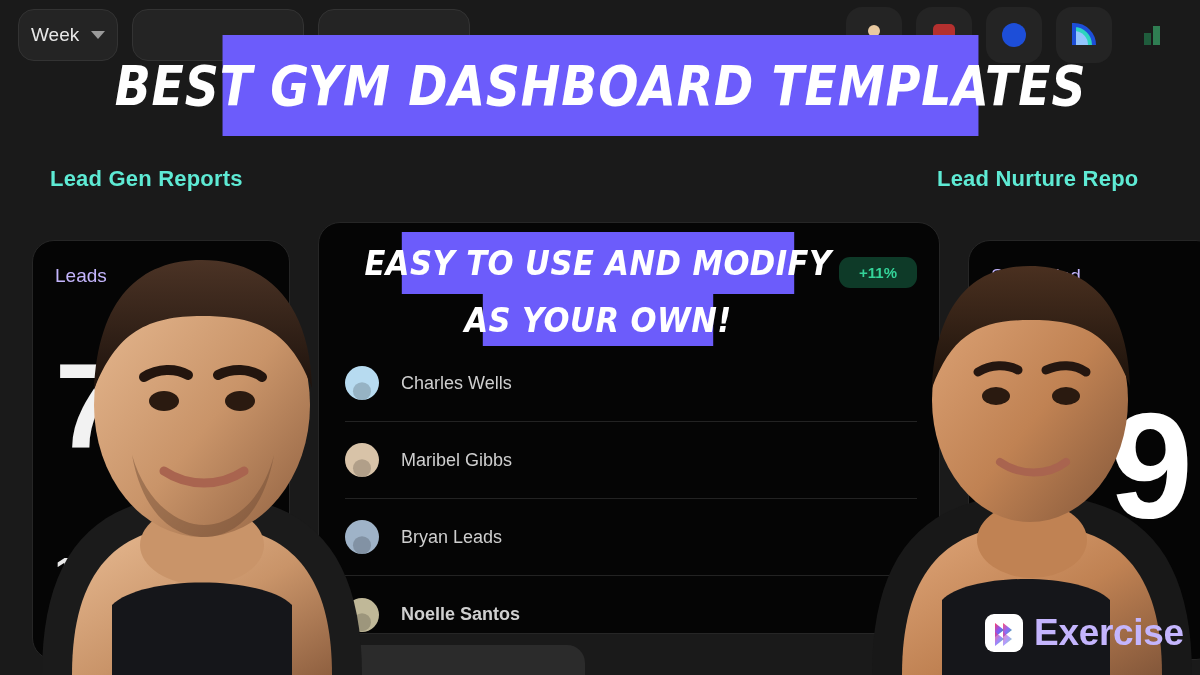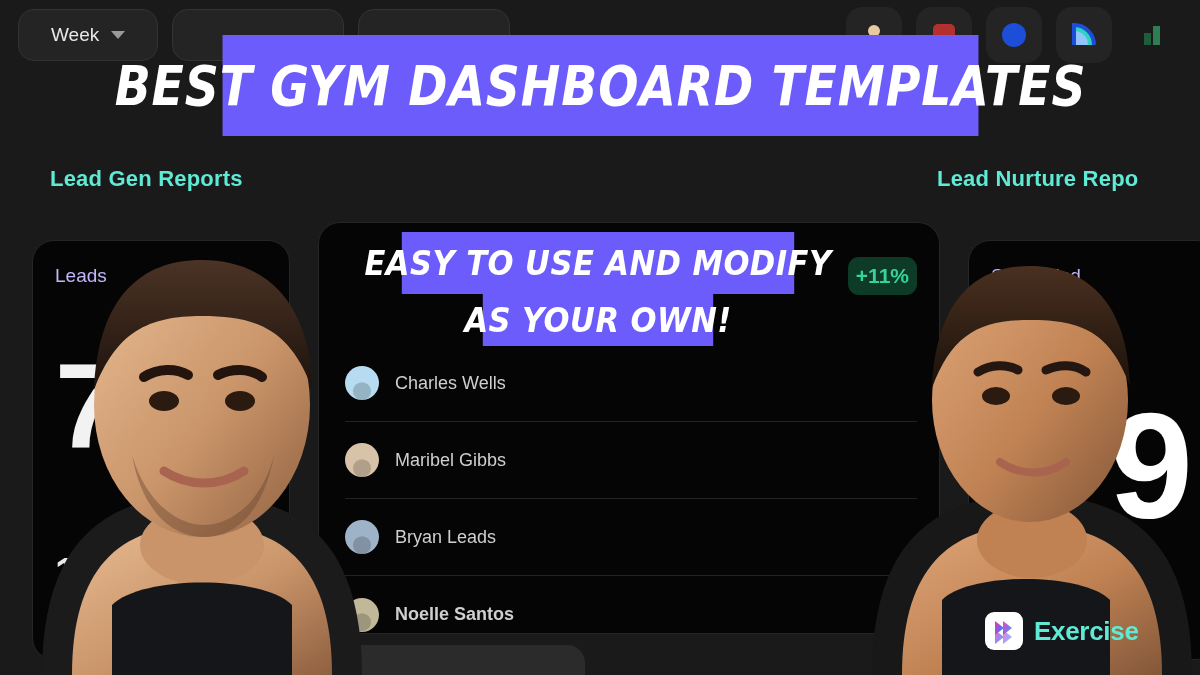--- a/index.html
+++ b/index.html
@@ -17,21 +17,21 @@
   .toolbar {
     position:absolute; top:0; left:0; right:0; height:70px;
     background:#1a1a1a;
     display:flex; align-items:center; gap:14px;
     padding:0 18px;
   }
   .pill {
     height:52px; border-radius:16px;
     background:#242424; border:1px solid #333;
     display:flex; align-items:center; gap:12px;
-    padding:0 32px;
+    padding:0 12px;
     font-size:19px; color:#e8e8e8; font-weight:500;
     white-space:nowrap;
   }
   .pill.ghost { color:#cfcfcf; }
   .chev {
     width:0; height:0;
     border-left:7px solid transparent;
     border-right:7px solid transparent;
     border-top:8px solid #9a9a9a;
   }
@@ -76,28 +76,28 @@
   }
   .sub-num {
     position:absolute; left:22px; bottom:64px;
     font-size:40px; font-weight:600; color:#eaeaea;
   }
 
   
   .badge {
     position:absolute; right:22px; top:34px;
     background:#0e3a28; color:#34d399;
-    font-size:21px; font-weight:600;
-    padding:7px 8px; border-radius:11px;
+    font-size:15px; font-weight:600;
+    padding:7px 20px; border-radius:11px;
   }
 
   
   .people { position:absolute; left:26px; right:22px; top:122px; }
   .person {
-    display:flex; align-items:center; gap:16px;
+    display:flex; align-items:center; gap:22px;
     height:77px;
     border-bottom:1px solid #232323;
   }
   .person:last-child { border-bottom:none;font-weight:bold; }
   .avatar {
     width:34px; height:34px; border-radius:50%;
     flex:0 0 auto; overflow:hidden; position:relative;
   }
   .avatar::after {
     content:""; position:absolute; left:50%; top:52%;
@@ -143,21 +143,21 @@
     transform:scaleX(.9);
   }
 
   
   .logo {
     position:absolute; left:985px; top:612px;
     display:flex; align-items:center; gap:11px;
   }
   .logo-mark { width:38px; height:38px; border-radius:9px; background:#fff;
                display:flex; align-items:center; justify-content:center; }
-  .logo-text { font-size:26px; font-weight:700; color:#5eead4; letter-spacing:-.3px; }
+  .logo-text { font-size:37px; font-weight:700; color:#c4b5fd; letter-spacing:-.3px; }
 </style>
 </head>
 <body>
 
 <div class="app">
 
   <div class="toolbar">
 
     <div class="pill">
       <span>Week</span>

